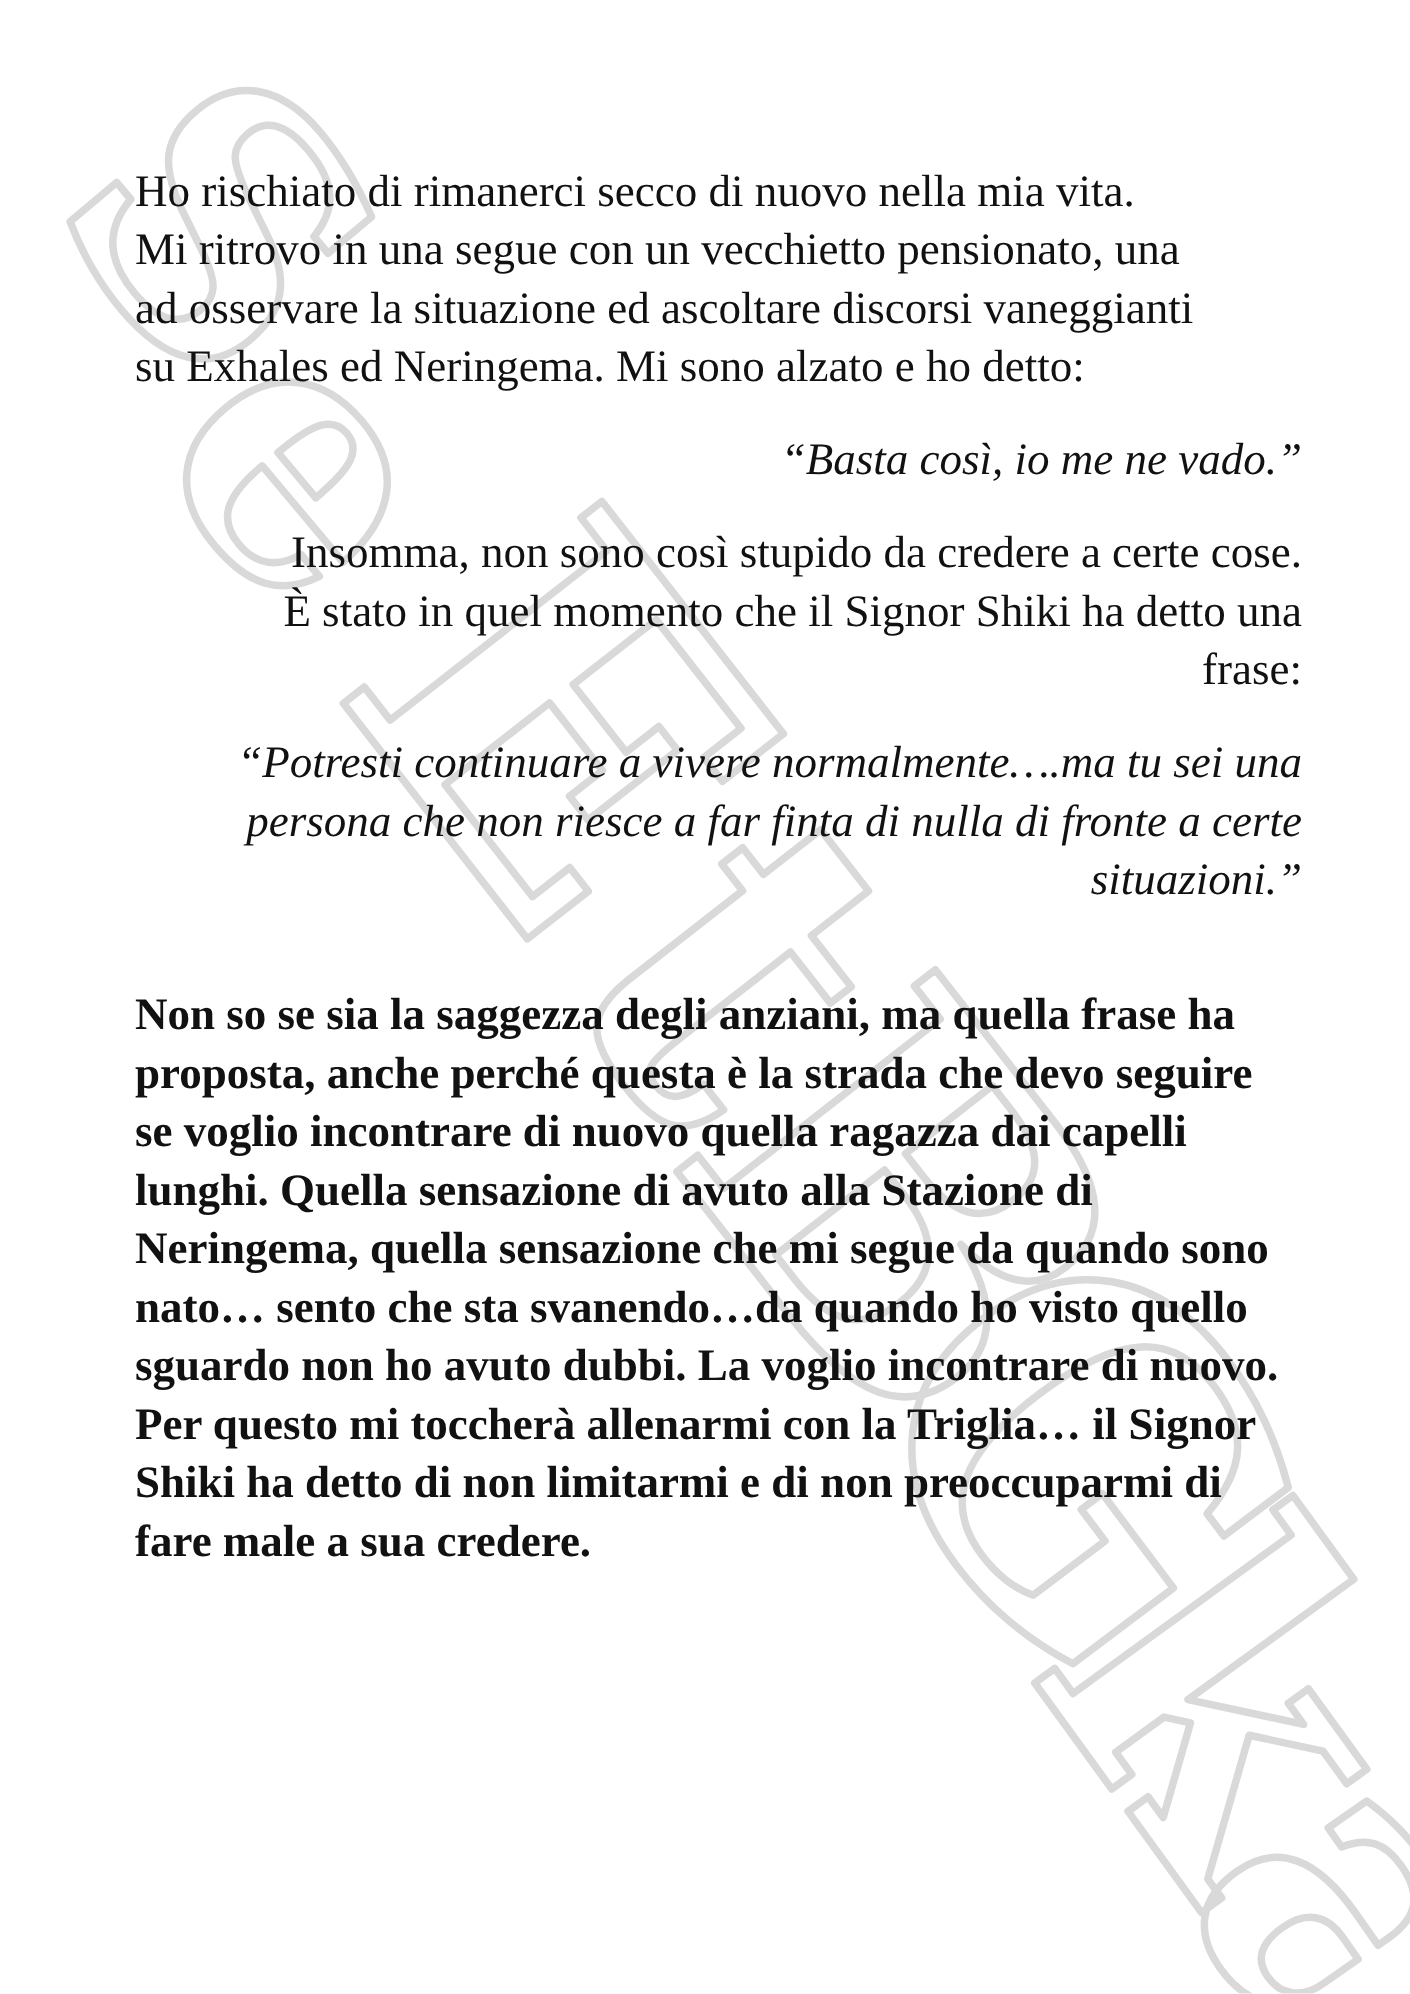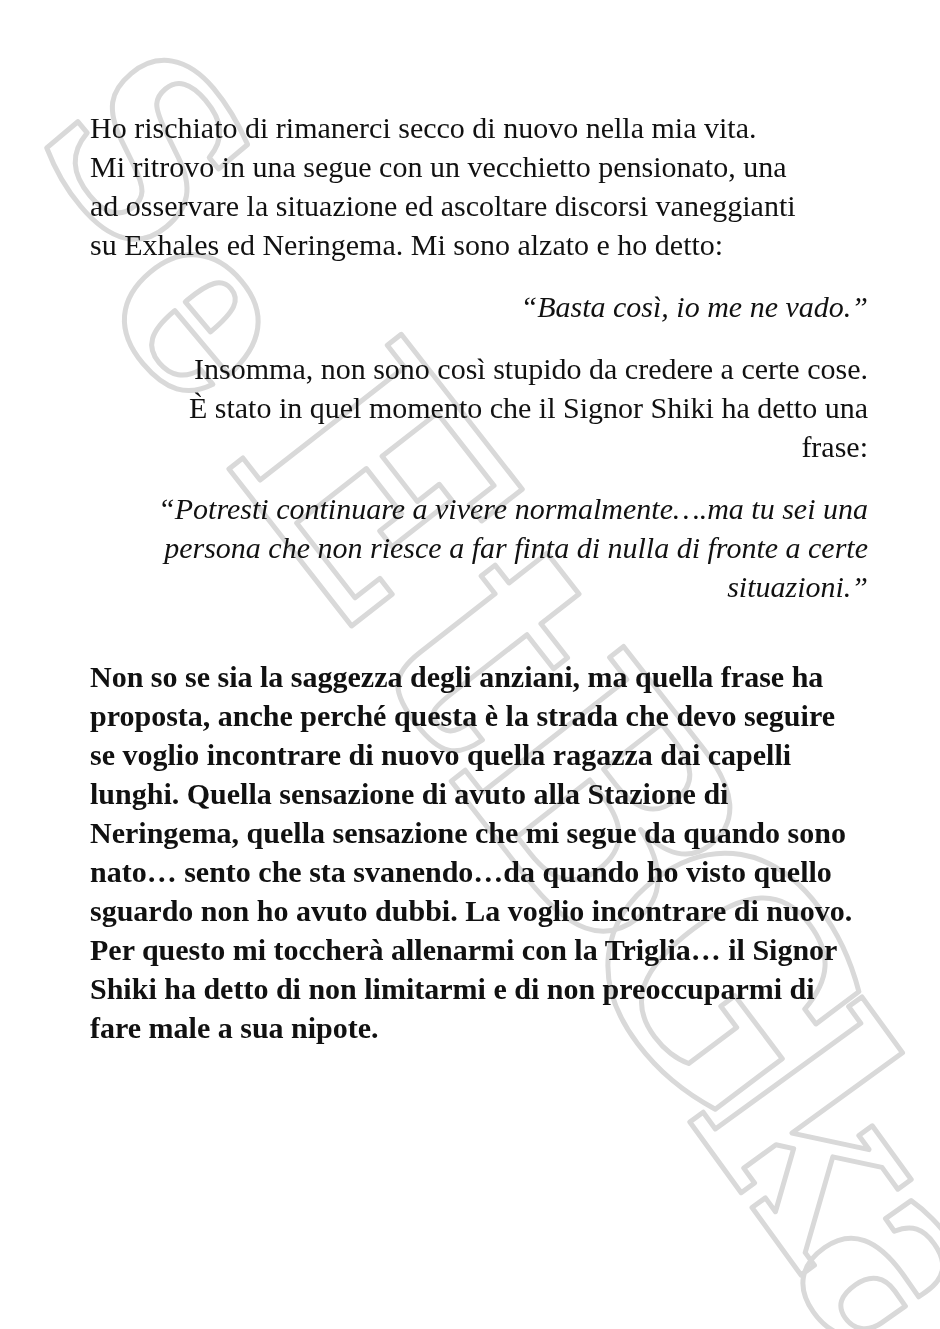--- a/index.html
+++ b/index.html
@@ -89,17 +89,17 @@
     <div class="paragraph gap-lg">
       <div class="text-line">Non so se sia la saggezza degli anziani, ma quella frase ha</div>
       <div class="text-line">proposta, anche perché questa è la strada che devo seguire</div>
       <div class="text-line">se voglio incontrare di nuovo quella ragazza dai capelli</div>
       <div class="text-line">lunghi. Quella sensazione di avuto alla Stazione di</div>
       <div class="text-line">Neringema, quella sensazione che mi segue da quando sono</div>
       <div class="text-line">nato… sento che sta svanendo…da quando ho visto quello</div>
       <div class="text-line">sguardo non ho avuto dubbi. La voglio incontrare di nuovo.</div>
       <div class="text-line">Per questo mi toccherà allenarmi con la Triglia… il Signor</div>
       <div class="text-line">Shiki ha detto di non limitarmi e di non preoccuparmi di</div>
-      <div class="text-line">fare male a sua nipote.</div>
+      <div class="text-line">fare male a sua credere.</div>
     </div>
 
   </div>
 </div>
 
 </body></html>

